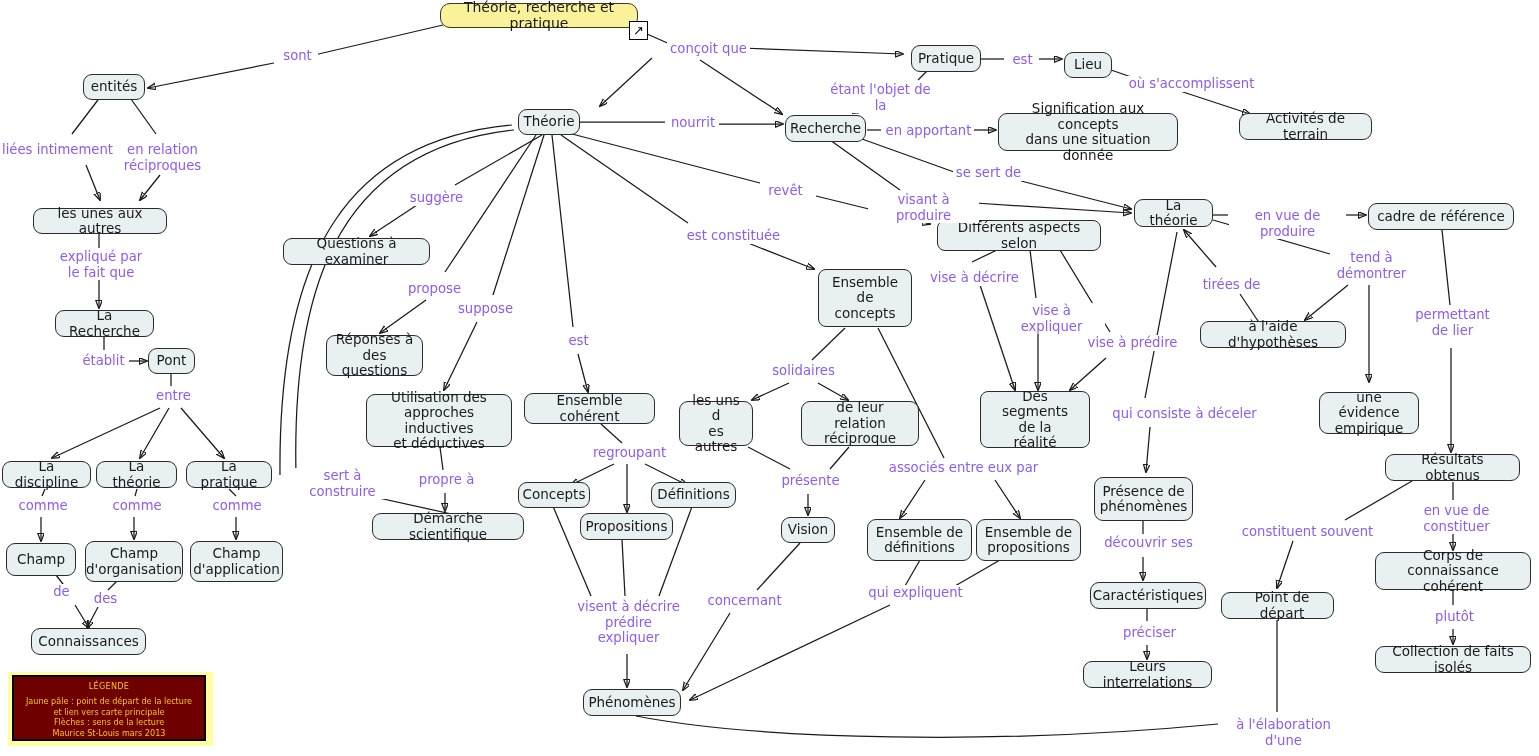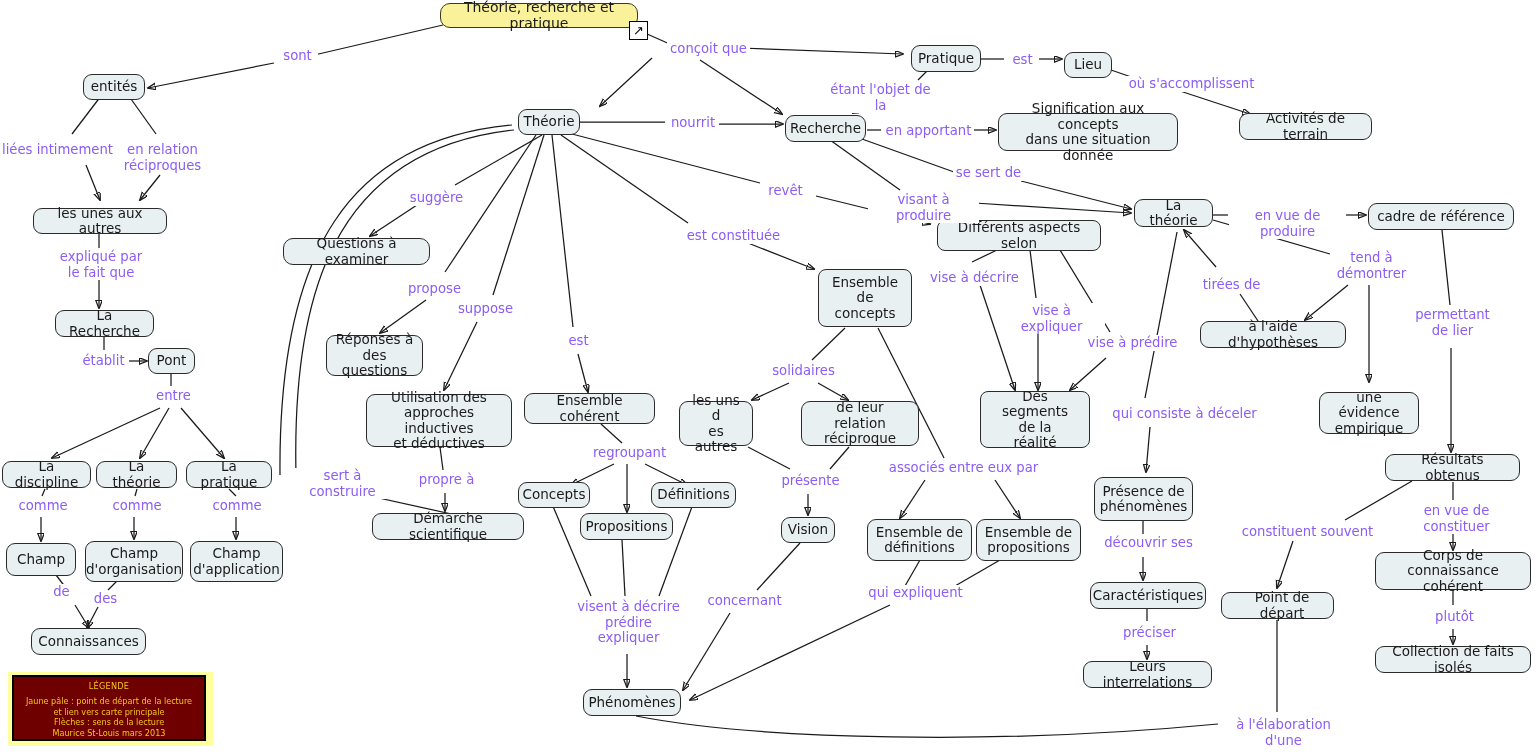--- a/index.html
+++ b/index.html
@@ -295,21 +295,21 @@
   <div class="node" style="left:31px; top:628px; width:115px; height:27px;">Connaissances</div>
 
   <div class="node" style="left:518px; top:109px; width:62px; height:26px;">Théorie</div>
   <div class="node" style="left:911px; top:45px; width:70px; height:27px;">Pratique</div>
   <div class="node" style="left:1064px; top:52px; width:48px; height:26px;">Lieu</div>
   <div class="node" style="left:785px; top:115px; width:81px; height:27px;">Recherche</div>
   <div class="node" style="left:998px; top:113px; width:180px; height:38px;">Signification aux concepts
 dans une situation donnée</div>
   <div class="node" style="left:1239px; top:113px; width:133px; height:27px;">Activités de terrain</div>
 
-  <div class="node" style="left:283px; top:238px; width:147px; height:27px;border-radius:10px;">Questions à examiner</div>
+  <div class="node" style="left:283px; top:238px; width:147px; height:27px;">Questions à examiner</div>
   <div class="node" style="left:326px; top:335px; width:97px; height:41px;">Réponses à
 des questions</div>
   <div class="node" style="left:366px; top:394px; width:146px; height:53px;">Utilisation des
 approches inductives
 et déductives</div>
   <div class="node" style="left:372px; top:513px; width:152px; height:27px;">Démarche scientifique</div>
   <div class="node" style="left:524px; top:393px; width:131px; height:31px;">Ensemble cohérent</div>
   <div class="node" style="left:518px; top:482px; width:72px; height:26px;">Concepts</div>
   <div class="node" style="left:580px; top:513px; width:93px; height:27px;">Propositions</div>
   <div class="node" style="left:651px; top:482px; width:85px; height:26px;">Définitions</div>

